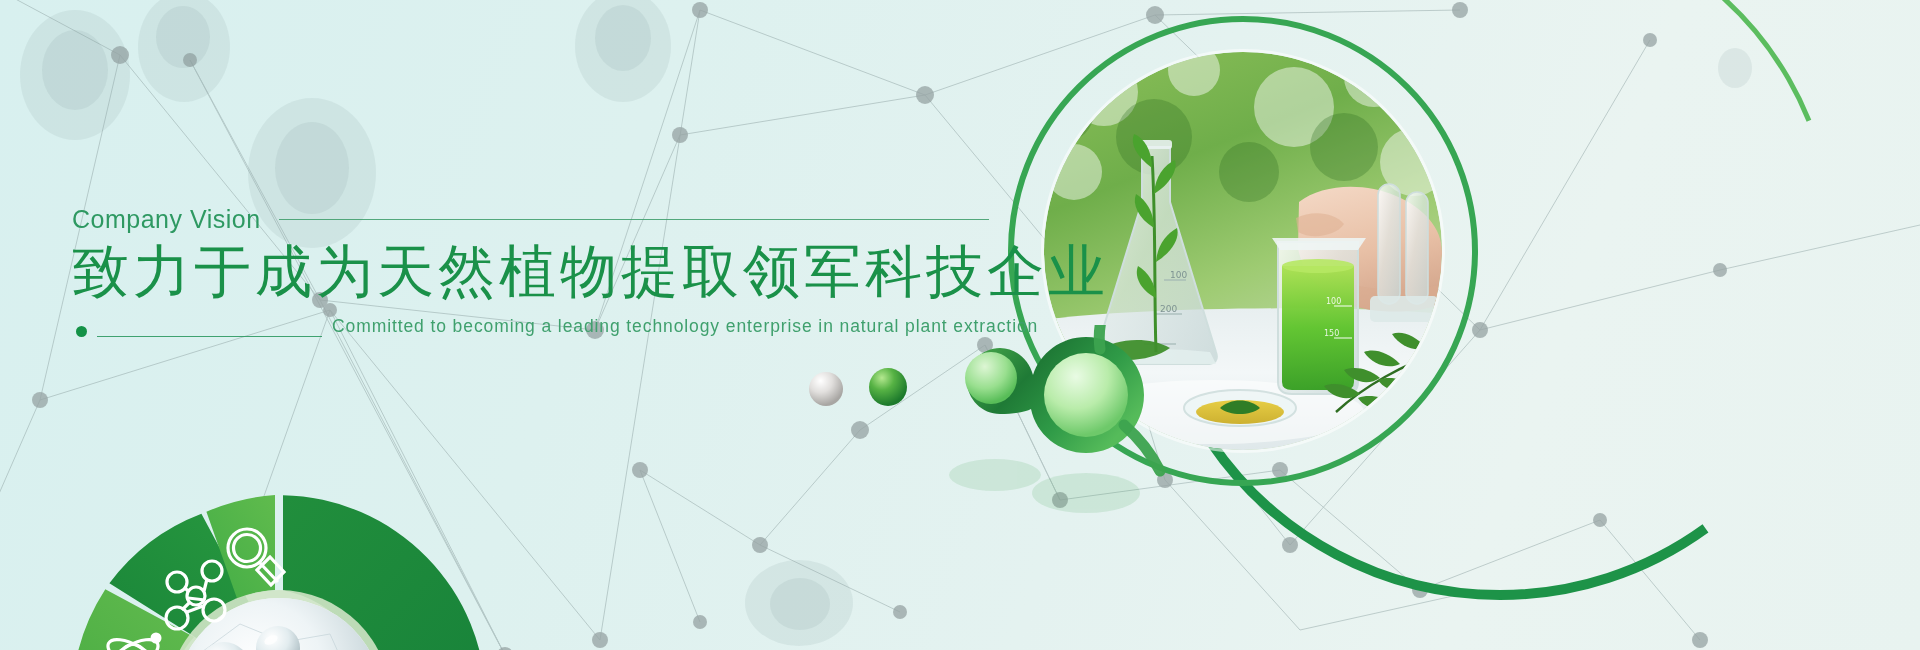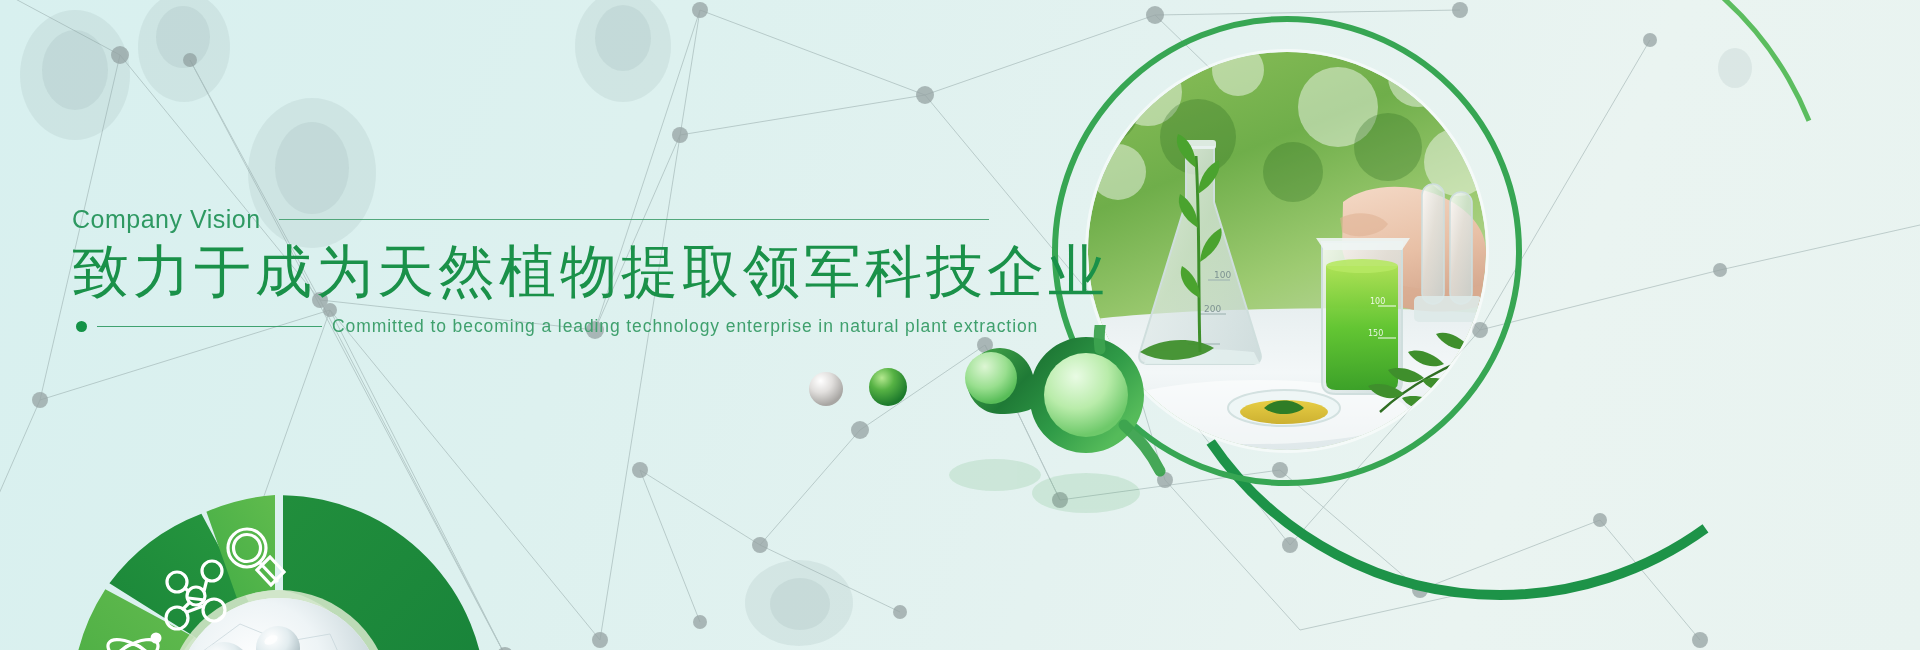--- a/index.html
+++ b/index.html
@@ -33,37 +33,37 @@
   .headline{
     margin-top:6px;
     font-family:"Liberation Serif","DejaVu Serif",serif;
     font-weight:400;
     font-size:57px;
     line-height:1.12;
     letter-spacing:4px;
     color:#1a9149;
     white-space:nowrap;
   }
-  .sub-row{display:flex;align-items:center;gap:0;margin-top:12px;}
+  .sub-row{display:flex;align-items:flex-end;gap:0;margin-top:12px;}
   .sub-dot{width:11px;height:11px;border-radius:50%;background:#149247;flex:none;margin-left:4px;}
   .sub-rule{width:225px;height:1px;background:#2e9962;opacity:.9;margin:0 10px;}
   .subtitle{
     font-size:17.5px;color:#3fa06d;letter-spacing:.9px;white-space:nowrap;font-weight:400;
   }
 
   
   .wheel{position:absolute;left:72px;top:402px;width:414px;height:300px;z-index:5;}
   .wheel svg{display:block;overflow:visible;}
 
   
   .molecules{position:absolute;left:780px;top:325px;width:620px;height:325px;z-index:5;pointer-events:none;}
   .molecules svg{display:block;}
 
   
-  .photo-wrap{position:absolute;left:1052px;top:16px;width:470px;height:470px;z-index:4;}
+  .photo-wrap{position:absolute;left:1008px;top:16px;width:470px;height:470px;z-index:4;}
   .ring{
     position:absolute;inset:0;border-radius:50%;
     border:6px solid #37a653;box-sizing:border-box;
   }
   .photo{
     position:absolute;left:36px;top:36px;width:398px;height:398px;border-radius:50%;
     overflow:hidden;box-shadow:0 0 0 3px rgba(255,255,255,.55);
   }
   .photo svg{display:block;}
 

